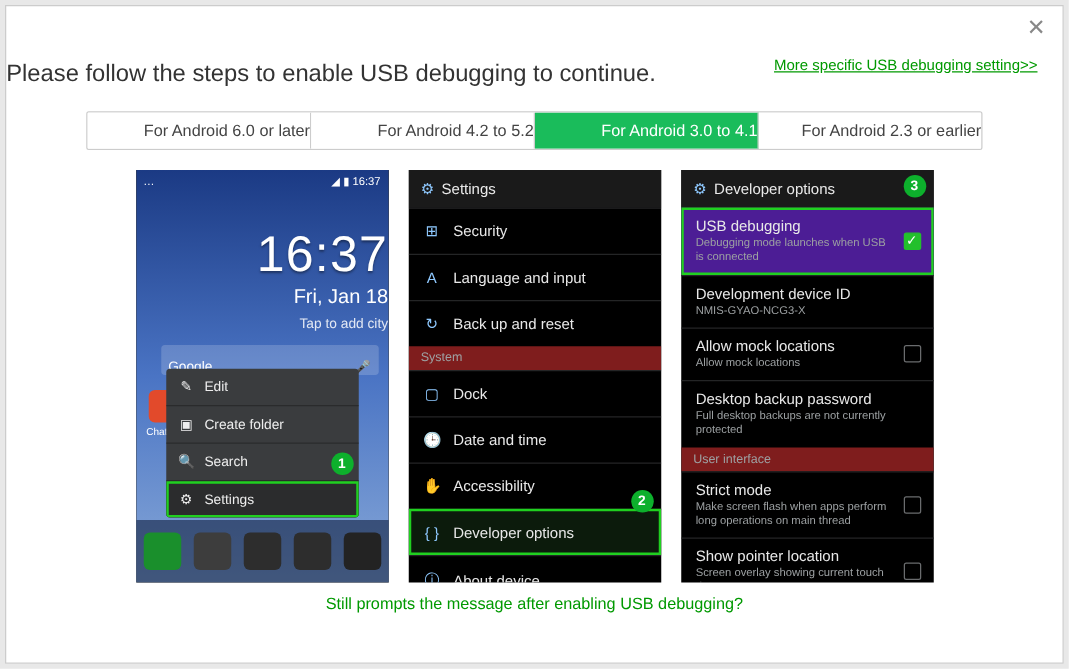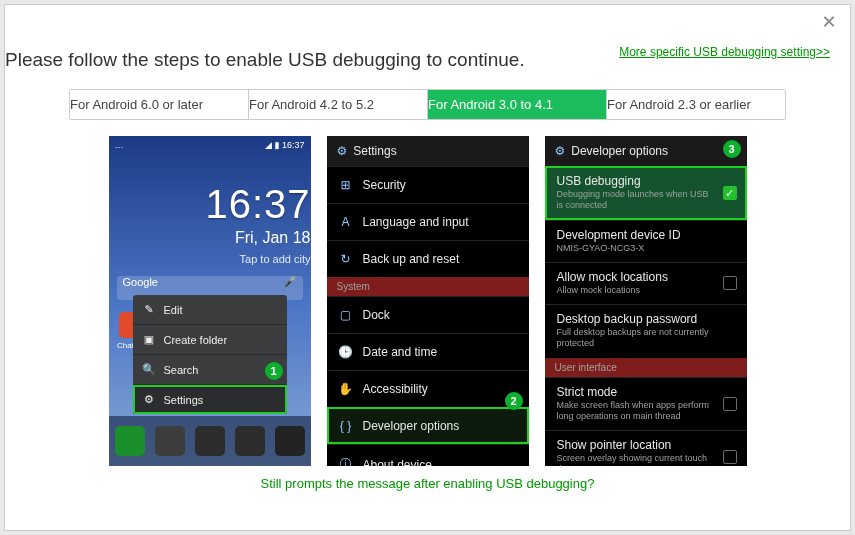--- a/index.html
+++ b/index.html
@@ -2,33 +2,33 @@
 <html><head>
 <meta charset="utf-8">
 <style>
 *{margin:0;padding:0;box-sizing:border-box;font-family:"Segoe UI","Microsoft YaHei",sans-serif}
 body{width:855px;height:535px;background:#e8e8e8}
 .dialog{width:847px;height:527px;margin:4px;background:#fff;border:1px solid #ccc;position:relative}
 .close-btn{position:absolute;top:8px;right:12px;width:18px;height:18px;cursor:pointer;color:#888;font-size:18px;line-height:18px;text-align:center}
 .top-link{position:absolute;top:40px;right:20px;color:#009900;font-size:12px;text-decoration:underline;cursor:pointer}
 .heading{text-align:left;font-size:19px;color:#333;padding-top:44px}
 .tabs{display:flex;margin:18px 64px 0;border:1px solid #ccc;border-radius:2px;overflow:hidden}
-.tab{flex:1;text-align:left;padding:7px 0;font-size:13px;color:#444;background:#fff;cursor:pointer;border-right:1px solid #ccc}
+.tab{flex:1;text-align:right;padding:7px 0;font-size:13px;color:#444;background:#fff;cursor:pointer;border-right:1px solid #ccc}
 .tab:last-child{border-right:none}
 .tab.active{background:#1abc5b;color:#fff}
 .screens{display:flex;justify-content:center;gap:16px;margin-top:16px}
 .phone{width:202px;height:330px;background:#000;position:relative;overflow:hidden;font-size:11px;color:#e0e0e0}
 
 .p1-wall{background:linear-gradient(180deg,#1b3a84 0%,#4a74c4 50%,#87a8d8 100%);width:100%;height:100%;position:relative}
 .p1-status{display:flex;justify-content:space-between;padding:4px 6px;font-size:9px;color:#fff}
 .p1-clock{text-align:right;color:#fff;margin-top:28px}
 .p1-time{font-size:40px;font-weight:300;letter-spacing:1px;text-shadow:0 1px 2px rgba(0,0,0,.4)}
 .p1-date{font-size:16px;margin-top:2px}
 .p1-tap{font-size:11px;opacity:.85;margin-top:6px}
-.p1-google{position:absolute;top:140px;left:8px;right:8px;height:24px;background:rgba(255,255,255,.18);border-radius:3px;display:flex;align-items:flex-start;padding:0 6px;color:#fff;font-size:11px}
+.p1-google{position:absolute;top:140px;left:20px;right:8px;height:24px;background:rgba(255,255,255,.18);border-radius:3px;display:flex;align-items:flex-end;padding:0 6px;color:#fff;font-size:11px}
 .p1-google .mic{margin-left:auto;font-size:10px}
 .p1-iconrow{position:absolute;top:176px;left:8px;display:flex;gap:10px}
 .p1-ico{width:30px;height:42px;display:flex;flex-direction:column;align-items:center;gap:3px}
 .p1-ico .sq{width:26px;height:26px;border-radius:5px}
 .p1-ico .lb{font-size:8px;color:#fff}
 .p1-menu{position:absolute;bottom:52px;left:24px;width:154px;background:#3a3c3e;border-radius:3px;overflow:hidden}
 .p1-menu .mi{display:flex;align-items:center;gap:8px;padding:8px 10px;border-bottom:1px solid #2a2b2c;font-size:11px;color:#eee;cursor:pointer}
 .p1-menu .mi:last-child{border-bottom:none}
 .p1-menu .mi.sel{outline:2px solid #20d020;outline-offset:-2px;background:#2b2c2d}
 .p1-menu .ic{width:13px;text-align:center;font-size:11px}
@@ -41,21 +41,21 @@
 .p-section{background:#7f1d1d;color:#9ea0a2;font-size:10px;padding:4px 10px;text-transform:none}
 .p-item{display:flex;align-items:center;gap:10px;padding:11px 12px;border-top:1px solid #242526;cursor:pointer}
 .p-item .iic{width:14px;text-align:center;color:#8fc9ff;font-size:12px}
 .p-item .tx{font-size:12px;color:#e8e8e8}
 .p-item.sel{outline:2px solid #20d020;outline-offset:-2px;background:#0c1b0c}
 
 .p3-item{padding:7px 12px 8px;border-top:1px solid #242526;position:relative}
 .p3-item .t1{font-size:12px;color:#e8e8e8}
 .p3-item .t2{font-size:9px;color:#9ca0a2;margin-top:1px;padding-right:22px;line-height:1.25}
 .p3-item .cb{position:absolute;right:10px;top:50%;transform:translateY(-50%);width:14px;height:14px;border:1px solid #6a6c6e;border-radius:2px}
-.p3-item.sel{outline:2px solid #20d020;outline-offset:-2px;background:#14532d}
+.p3-item.sel{outline:2px solid #20d020;outline-offset:-2px;background:#4c1d95}
 .p3-item.sel .cb{background:#23c02c;border-color:#23c02c;color:#fff;font-size:11px;line-height:12px;text-align:center}
 .bottom-link{text-align:center;margin-top:8px}
 .bottom-link a{color:#009900;font-size:13px;cursor:pointer}
 </style>
 </head>
 <body>
 
 <div class="dialog">
   <div class="close-btn">✕</div>
   <a class="top-link">More specific USB debugging setting&gt;&gt;</a>

